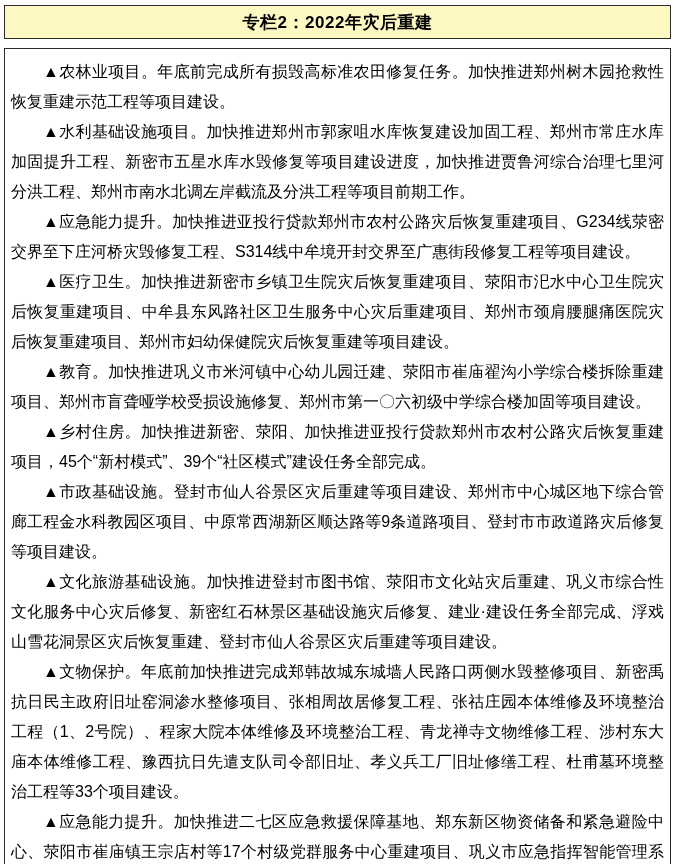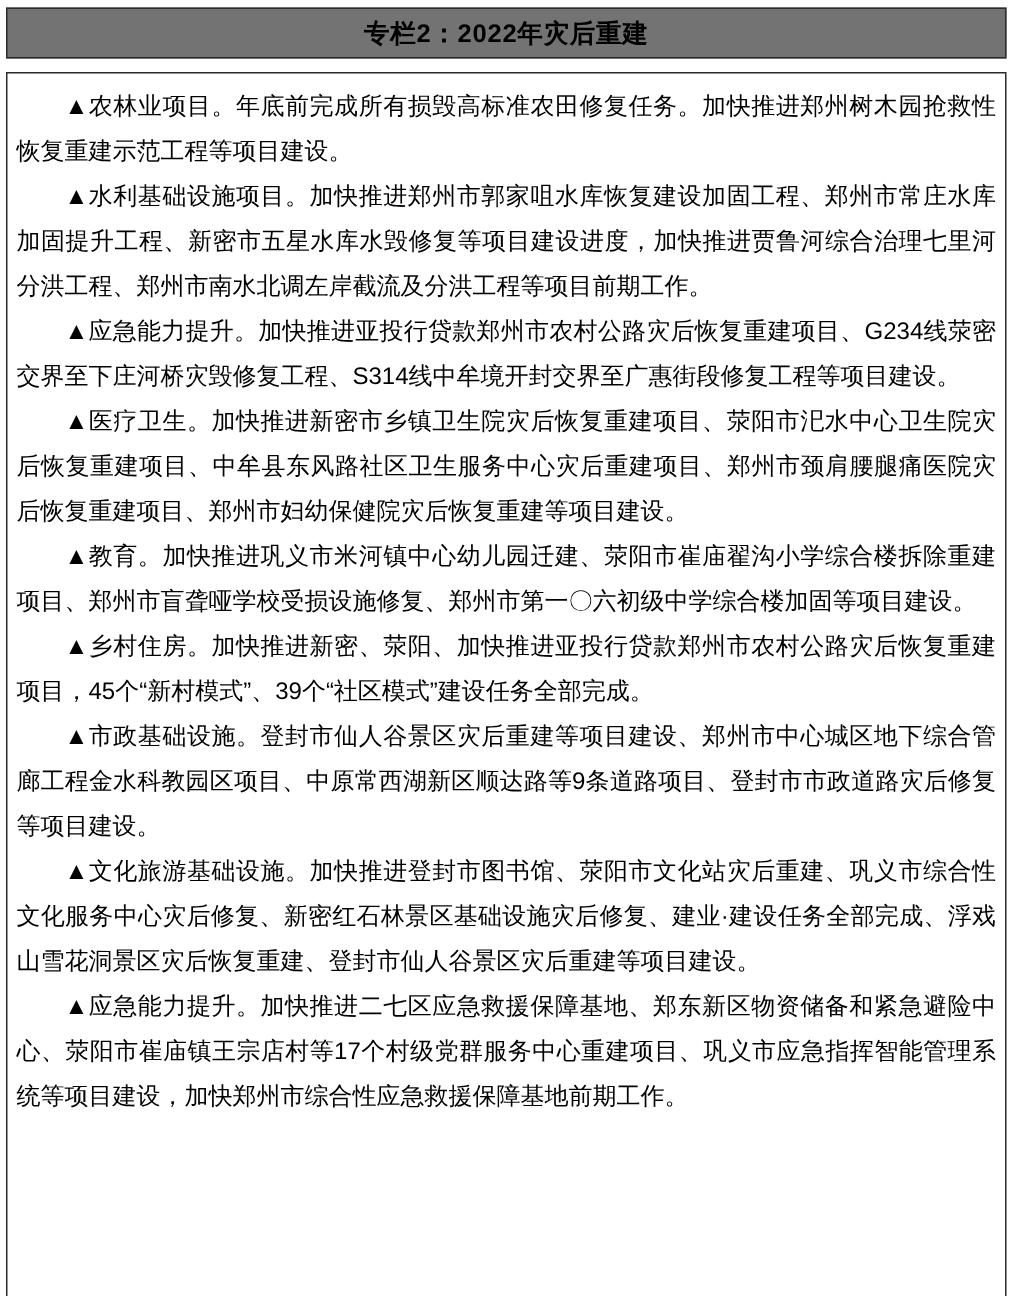--- a/index.html
+++ b/index.html
@@ -16,21 +16,21 @@
     font-family: "Liberation Sans", sans-serif;
     color: #000000;
   }
   .title-box {
     position: absolute;
     left: 4px;
     top: 5px;
     width: 667px;
     height: 34px;
     border: 1px solid #2b2b2b;
-    background: #737373;
+    background: #fef9c3;
     display: flex;
     align-items: center;
     justify-content: center;
   }
   .title-text {
     font-size: 17px;
     font-weight: bold;
     letter-spacing: 0.5px;
     white-space: nowrap;
   }
@@ -63,14 +63,15 @@
 
 <div class="body-box">
   <p>▲农林业项目。年底前完成所有损毁高标准农田修复任务。加快推进郑州树木园抢救性恢复重建示范工程等项目建设。</p>
   <p>▲水利基础设施项目。加快推进郑州市郭家咀水库恢复建设加固工程、郑州市常庄水库加固提升工程、新密市五星水库水毁修复等项目建设进度，加快推进贾鲁河综合治理七里河分洪工程、郑州市南水北调左岸截流及分洪工程等项目前期工作。</p>
   <p>▲应急能力提升。加快推进亚投行贷款郑州市农村公路灾后恢复重建项目、G234线荥密交界至下庄河桥灾毁修复工程、S314线中牟境开封交界至广惠街段修复工程等项目建设。</p>
   <p>▲医疗卫生。加快推进新密市乡镇卫生院灾后恢复重建项目、荥阳市汜水中心卫生院灾后恢复重建项目、中牟县东风路社区卫生服务中心灾后重建项目、郑州市颈肩腰腿痛医院灾后恢复重建项目、郑州市妇幼保健院灾后恢复重建等项目建设。</p>
   <p>▲教育。加快推进巩义市米河镇中心幼儿园迁建、荥阳市崔庙翟沟小学综合楼拆除重建项目、郑州市盲聋哑学校受损设施修复、郑州市第一〇六初级中学综合楼加固等项目建设。</p>
   <p>▲乡村住房。加快推进新密、荥阳、加快推进亚投行贷款郑州市农村公路灾后恢复重建项目，45个“新村模式”、39个“社区模式”建设任务全部完成。</p>
   <p>▲市政基础设施。登封市仙人谷景区灾后重建等项目建设、郑州市中心城区地下综合管廊工程金水科教园区项目、中原常西湖新区顺达路等9条道路项目、登封市市政道路灾后修复等项目建设。</p>
   <p>▲文化旅游基础设施。加快推进登封市图书馆、荥阳市文化站灾后重建、巩义市综合性文化服务中心灾后修复、新密红石林景区基础设施灾后修复、建业·建设任务全部完成、浮戏山雪花洞景区灾后恢复重建、登封市仙人谷景区灾后重建等项目建设。</p>
+  <p>▲文物保护。年底前加快推进完成郑韩故城东城墙人民路口两侧水毁整修项目、新密禹抗日民主政府旧址窑洞渗水整修项目、张相周故居修复工程、张祜庄园本体维修及环境整治工程（1、2号院）、程家大院本体维修及环境整治工程、青龙禅寺文物维修工程、涉村东大庙本体维修工程、豫西抗日先遣支队司令部旧址、孝义兵工厂旧址修缮工程、杜甫墓环境整治工程等33个项目建设。</p>
   <p>▲应急能力提升。加快推进二七区应急救援保障基地、郑东新区物资储备和紧急避险中心、荥阳市崔庙镇王宗店村等17个村级党群服务中心重建项目、巩义市应急指挥智能管理系统等项目建设，加快郑州市综合性应急救援保障基地前期工作。</p>
 </div>
 
 </body></html>

